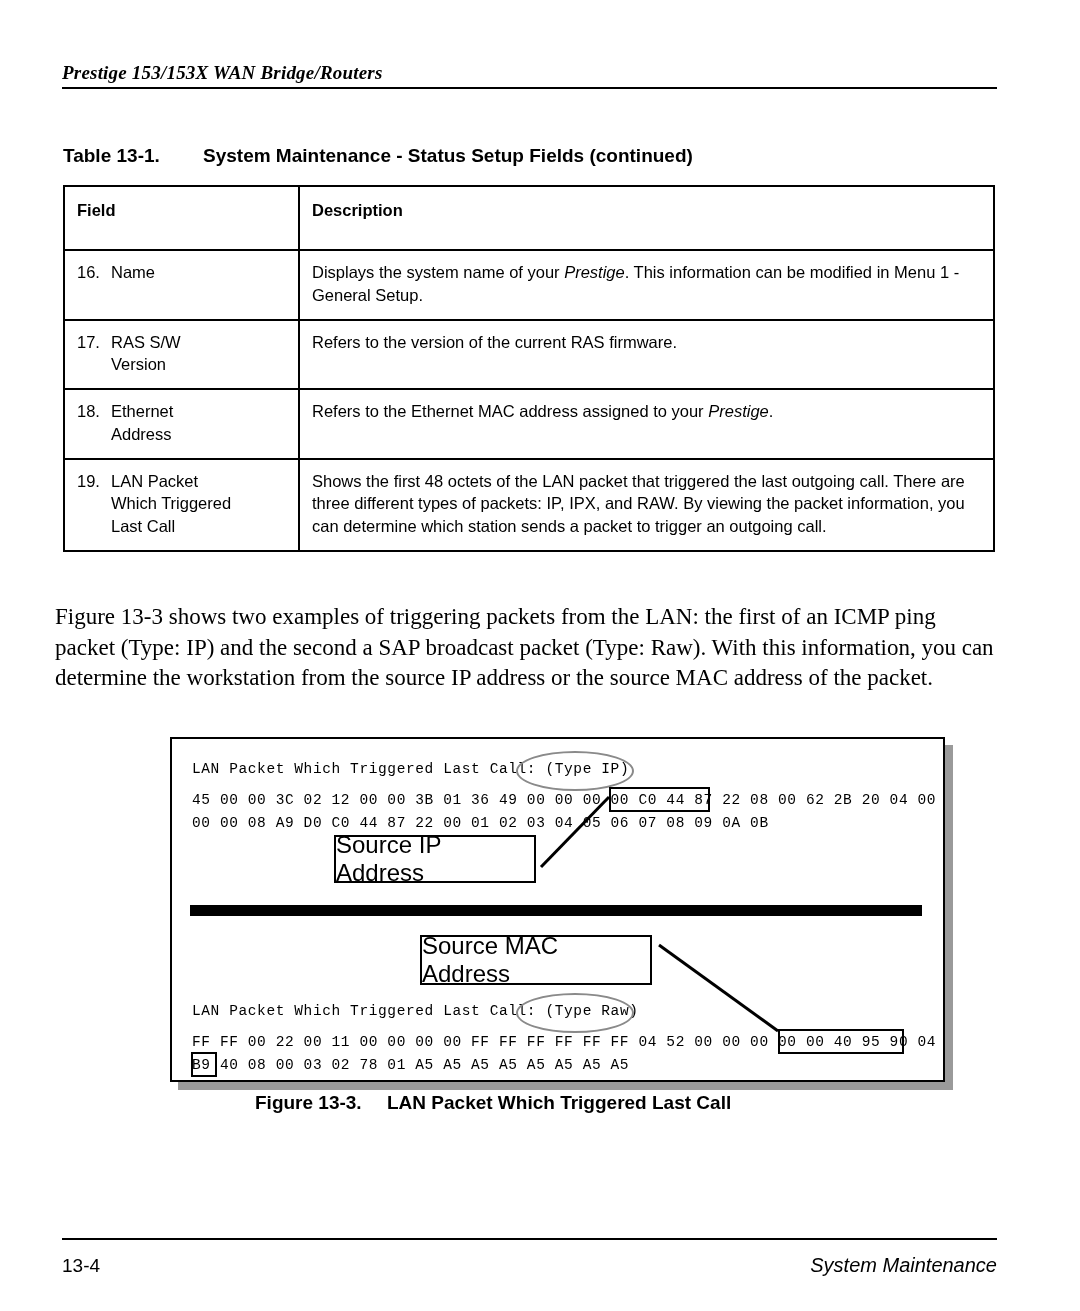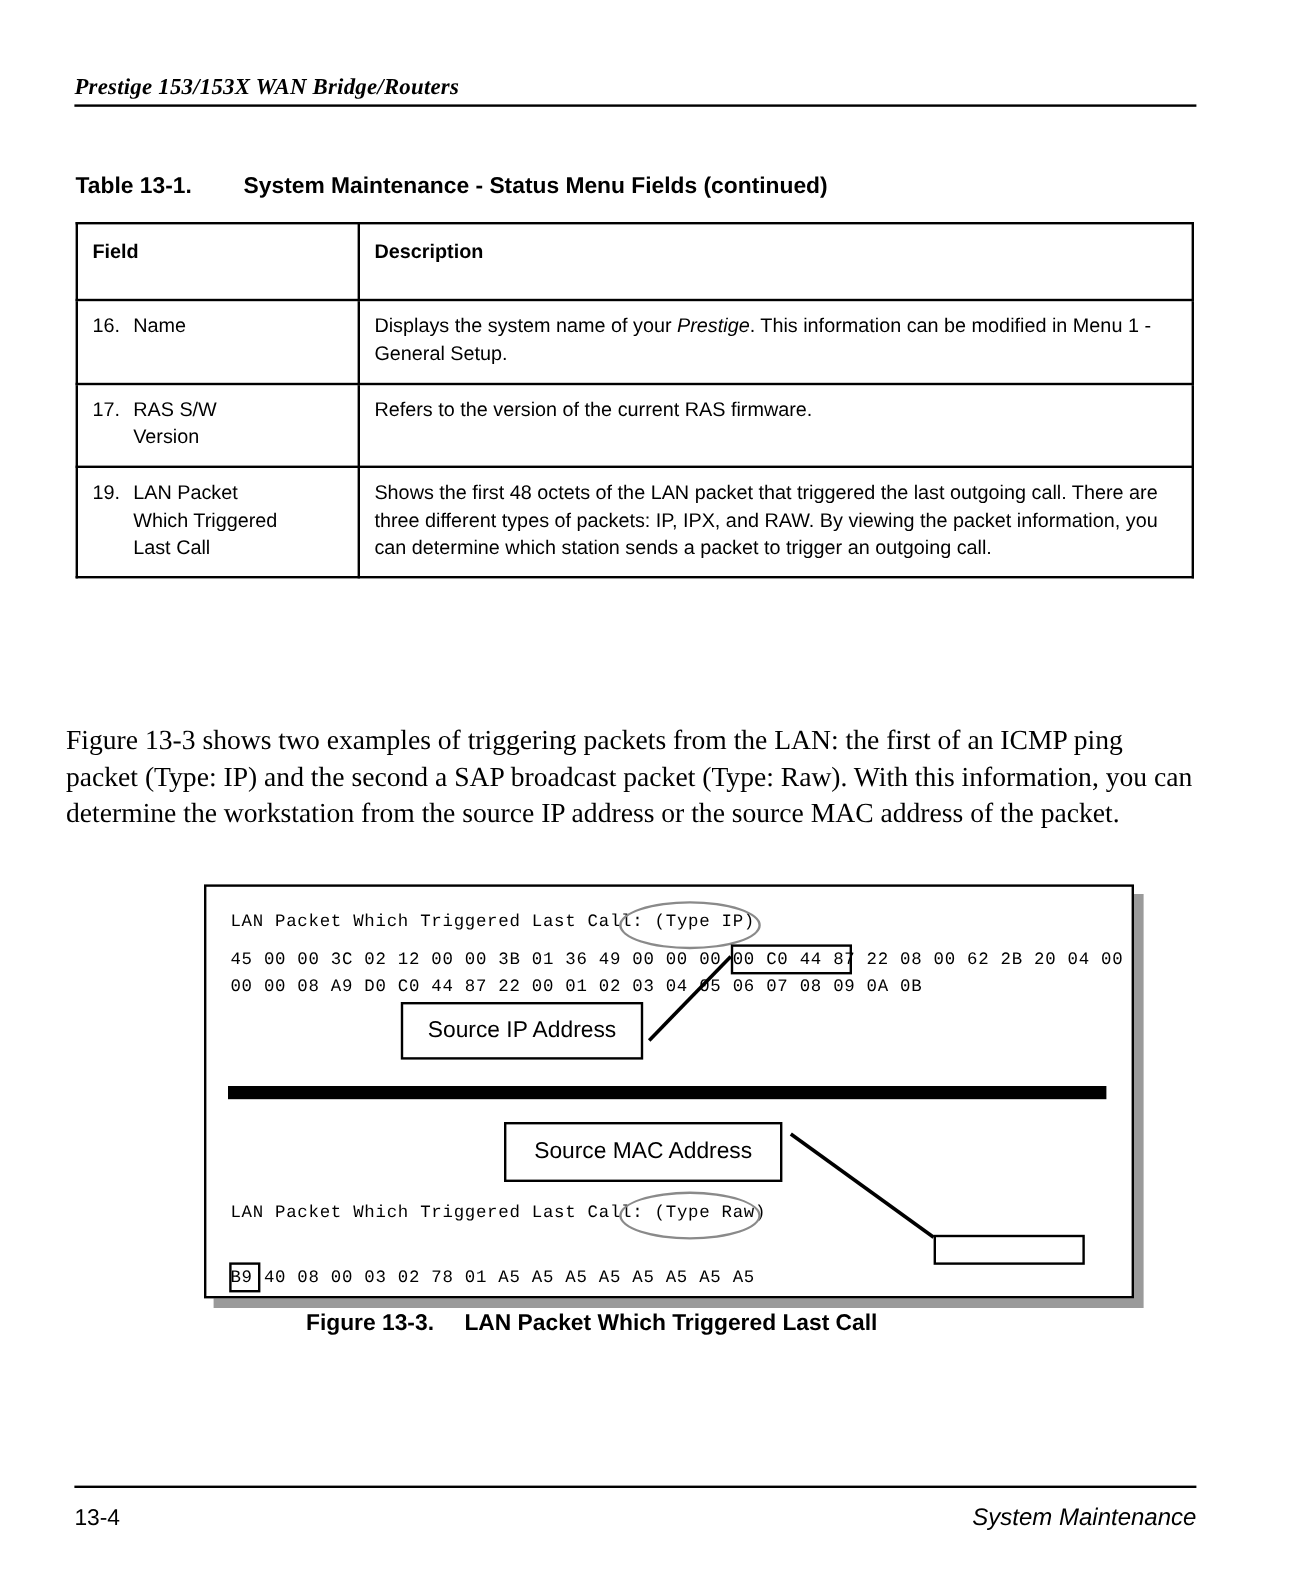--- a/index.html
+++ b/index.html
@@ -167,21 +167,21 @@
     height: 11px;
     background: #000;
   }
 
   
   .callout {
     position: absolute;
     border: 2px solid #000;
     background: #ffffff;
     font-family: "Liberation Sans", sans-serif;
-    font-size: 19px;
+    font-size: 24px;
     display: flex;
     align-items: center;
     justify-content: center;
     box-sizing: border-box;
   }
   .callout-ip  { left: 162px; top: 96px;  width: 202px; height: 48px; }
   .callout-mac { left: 248px; top: 196px; width: 232px; height: 50px; }
 
   
   .leaders { position: absolute; left: 0; top: 0; width: 771px; height: 341px; }
@@ -224,38 +224,42 @@
 </style>
 </head>
 <body>
 
 <div class="page-header">
   <div class="hdr-text">Prestige 153/153X  WAN Bridge/Routers</div>
   <div class="hdr-rule"></div>
 </div>
 
 <div class="table-caption">
-  <span class="tc-num">Table 13-1.</span><span>System Maintenance - Status Menu Fields (continued)</span>
+  <span class="tc-num">Table 13-1.</span><span>System Maintenance - Status Setup Fields (continued)</span>
 </div>
 
 <table class="data-table">
   <thead>
     <tr>
       <td class="col-field">Field</td>
       <td>Description</td>
     </tr>
   </thead>
   <tbody>
     <tr>
       <td class="col-field fieldcell"><span class="num">16.</span><span class="fname">Name</span></td>
       <td class="desc"><span>Displays the system name of your </span><em>Prestige</em><span>. This information can be modified in Menu 1 - General Setup.</span></td>
     </tr>
     <tr>
       <td class="col-field fieldcell"><span class="num">17.</span><span class="fname">RAS S/W</span><span class="cont">Version</span></td>
       <td class="desc"><span>Refers to the version of the current RAS firmware.</span><em></em><span></span></td>
+    </tr>
+    <tr>
+      <td class="col-field fieldcell"><span class="num">18.</span><span class="fname">Ethernet</span><span class="cont">Address</span></td>
+      <td class="desc"><span>Refers to the Ethernet MAC address assigned to your </span><em>Prestige</em><span>.</span></td>
     </tr>
     <tr>
       <td class="col-field fieldcell"><span class="num">19.</span><span class="fname">LAN Packet</span><span class="cont">Which Triggered
 Last Call</span></td>
       <td class="desc"><span>Shows the first 48 octets of the LAN packet that triggered the last outgoing call. There are three different types of packets: IP, IPX, and RAW. By viewing the packet information, you can determine which station sends a packet to trigger an outgoing call.</span><em></em><span></span></td>
     </tr>
   </tbody>
 </table>
 
 <div class="body-para">Figure 13-3 shows two examples of triggering packets from the LAN: the first of an ICMP ping packet (Type: IP) and the second a SAP broadcast packet (Type: Raw). With this information, you can determine the workstation from the source IP address or the source MAC address of the packet.</div>
@@ -266,20 +270,21 @@
 
     <div class="mono fig-line t-ip-title"><span>LAN Packet Which Triggered Last Call:</span> <span>(Type IP)</span></div>
     <div class="mono fig-line t-ip-hex1">45 00 00 3C 02 12 00 00 3B 01 36 49 00 00 00 00 C0 44 87 22 08 00 62 2B 20 04 00</div>
     <div class="mono fig-line t-ip-hex2">00 00 08 A9 D0 C0 44 87 22 00 01 02 03 04 05 06 07 08 09 0A 0B</div>
     <div class="ellipse ell-ip"></div>
     <div class="hexbox box-ip"></div>
 
     <div class="thick-bar"></div>
 
     <div class="mono fig-line t-raw-title"><span>LAN Packet Which Triggered Last Call:</span> <span>(Type Raw)</span></div>
+    <div class="mono fig-line t-raw-hex1">FF FF 00 22 00 11 00 00 00 00 FF FF FF FF FF FF 04 52 00 00 00 00 00 40 95 90 04</div>
     <div class="mono fig-line t-raw-hex2">B9 40 08 00 03 02 78 01 A5 A5 A5 A5 A5 A5 A5 A5</div>
     <div class="ellipse ell-raw"></div>
     <div class="hexbox box-mac1"></div>
     <div class="hexbox box-mac2"></div>
 
     <svg class="leaders" viewBox="0 0 771 341">
       <line x1="369" y1="128" x2="437" y2="58" stroke="#000" stroke-width="3"></line>
       <line x1="487" y1="206" x2="606" y2="292" stroke="#000" stroke-width="3"></line>
     </svg>
 

